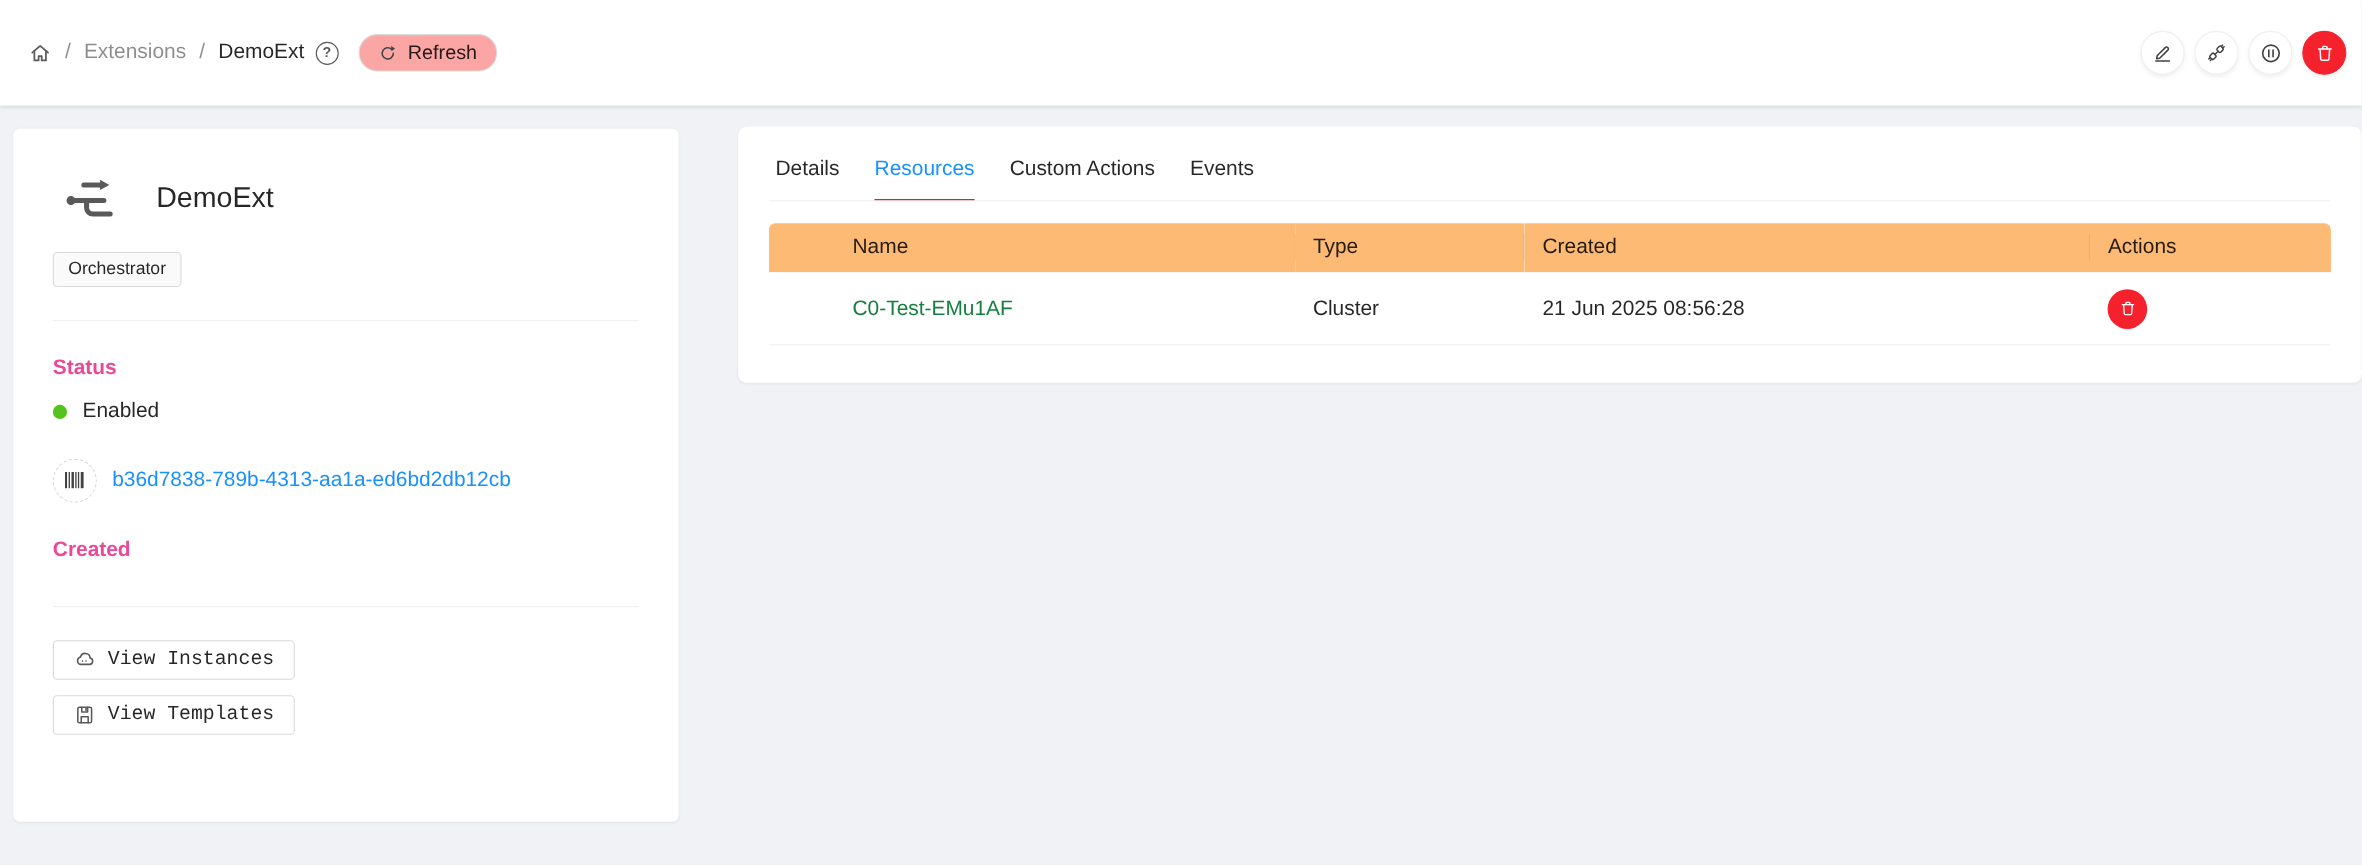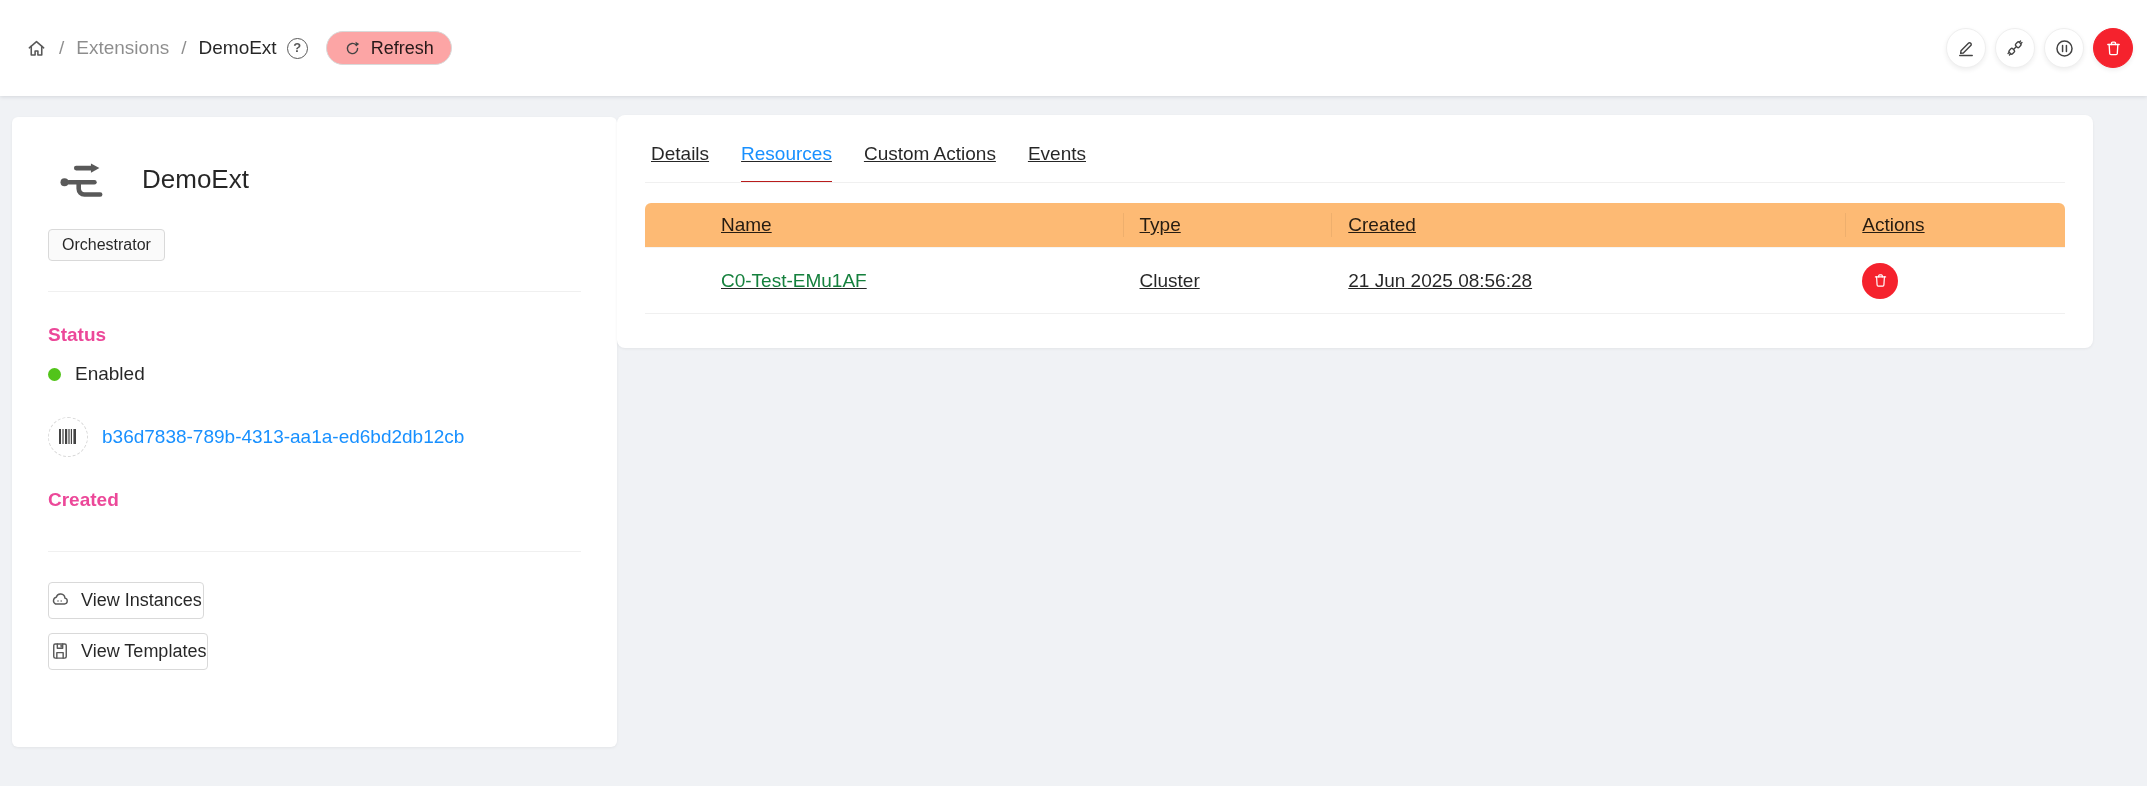--- a/index.html
+++ b/index.html
@@ -79,32 +79,31 @@
   .barcode-circle {
     width: 40px; height: 40px; border: 1px dashed #d9d9d9; border-radius: 50%;
     display: flex; align-items: center; justify-content: center; flex: none;
   }
   .id-link { color: #1890ff; font-size: 19px; text-decoration: none; cursor: pointer; }
   .cal-icon { color: #595959; display: flex; }
   .card-buttons { margin-top: 30px; display: flex; flex-direction: column; align-items: flex-start; gap: 14px; }
   .ghost-btn {
     display: inline-flex; align-items: center; gap: 11px;
     background: #fff; border: 1px solid #d9d9d9; border-radius: 4px;
-    padding: 7px 1px; font-family: Liberation Sans, sans-serif; font-size: 18px; color: rgba(0,0,0,0.85);
+    padding: 7px 18px; font-family: Liberation Mono, monospace; font-size: 18px; color: rgba(0,0,0,0.85);
     cursor: pointer;
   }
   .ghost-btn svg { display: block; color: #595959; }
 
   
   .right-card {
-    position: absolute; left: 617px; top: 115px; width: 1476px; height: 233px;
+    position: absolute; left: 671px; top: 115px; width: 1476px; height: 233px;
     background: #fff; border-radius: 8px;
     box-shadow: 0 1px 3px rgba(0,0,0,0.06);
     padding: 26px 28px 0 28px;
-    text-decoration: underline;
   }
   .tabs { display: flex; gap: 32px; padding: 0 6px; border-bottom: 1px solid #f0f0f0; }
   .tab { font-size: 19px; color: rgba(0,0,0,0.85); padding-bottom: 15px; cursor: pointer; }
   .tab.active { color: #1890ff; padding-bottom: 12px; border-bottom: 1px solid #b91c1c; }
 
   table.res-table { width: 100%; border-collapse: collapse; margin-top: 20px; font-size: 19px; }
   .res-table col.c-name    { width: 33.7%; }
   .res-table col.c-type    { width: 14.7%; }
   .res-table col.c-created { width: 36.2%; }
   .res-table col.c-actions { width: 15.4%; }

